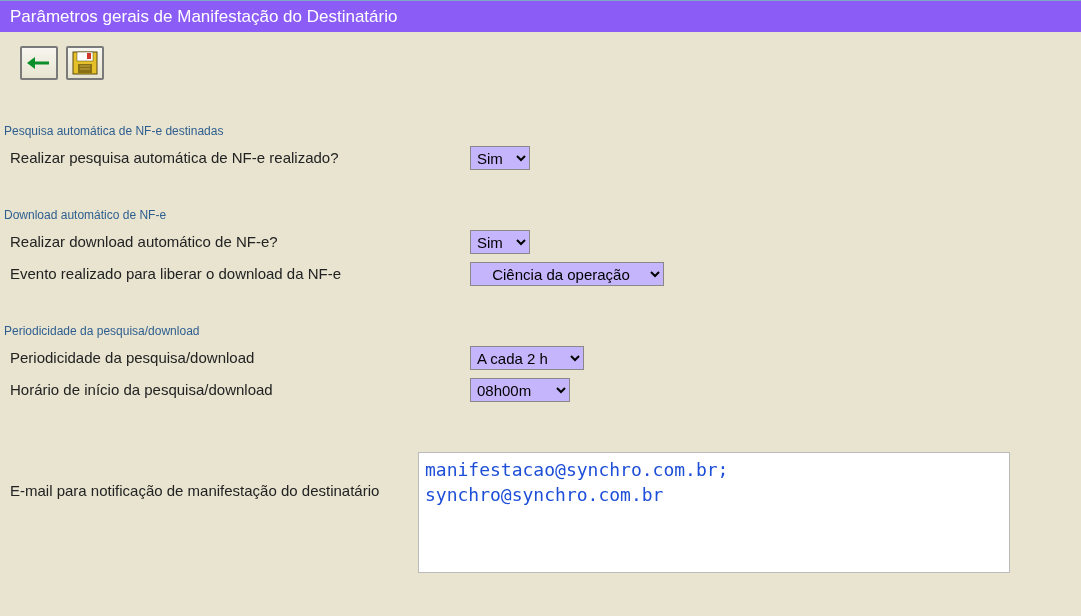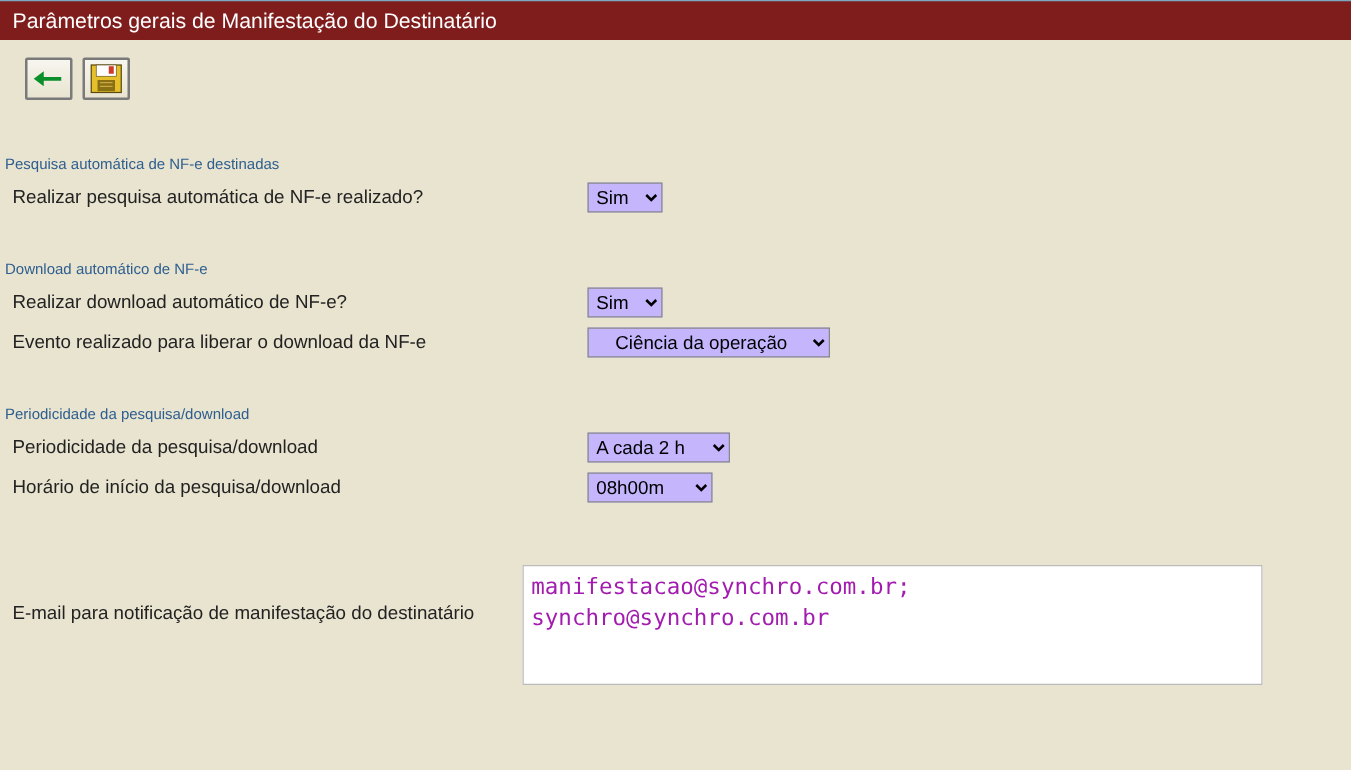--- a/index.html
+++ b/index.html
@@ -7,21 +7,21 @@
     margin: 0;
     padding: 0;
     font-family: Arial, Helvetica, sans-serif;
     font-size: 15px;
     background: #e8e4d0;
     width: 1081px;
     height: 616px;
     overflow: hidden;
   }
   .title-bar {
-    background: #7f1d1d;
+    background: #8b5cf6;
     color: #fff;
     font-size: 17px;
     padding: 6px 10px;
     height: 32px;
     border-top: 1px solid #7aa9c1;
     display: flex;
     align-items: center;
   }
   .content {
     padding: 8px 0 0 4px;
@@ -71,26 +71,26 @@
     padding: 0 2px;
   }
   .sel.small { width: 60px; }
   .sel.medium { width: 114px; }
   .sel.time { width: 100px; }
   .sel.wide { width: 194px; text-align: center; }
   textarea.email {
     font-family: "DejaVu Sans Mono", "Courier New", monospace;
     font-size: 18px;
     width: 592px;
-    height: 96px;
+    height: 121px;
     border: 1px solid #bbb;
     padding: 4px 6px;
     resize: none;
     line-height: 1.4;
-    color: #a21caf;
+    color: #1d4ed8;
   }
   .spacer { height: 28px; }
   .spacer-sm { height: 14px; }
 </style>
 </head>
 <body>
 
 <div class="title-bar">
   <span>Parâmetros gerais de Manifestação do Destinatário</span>
 </div>

